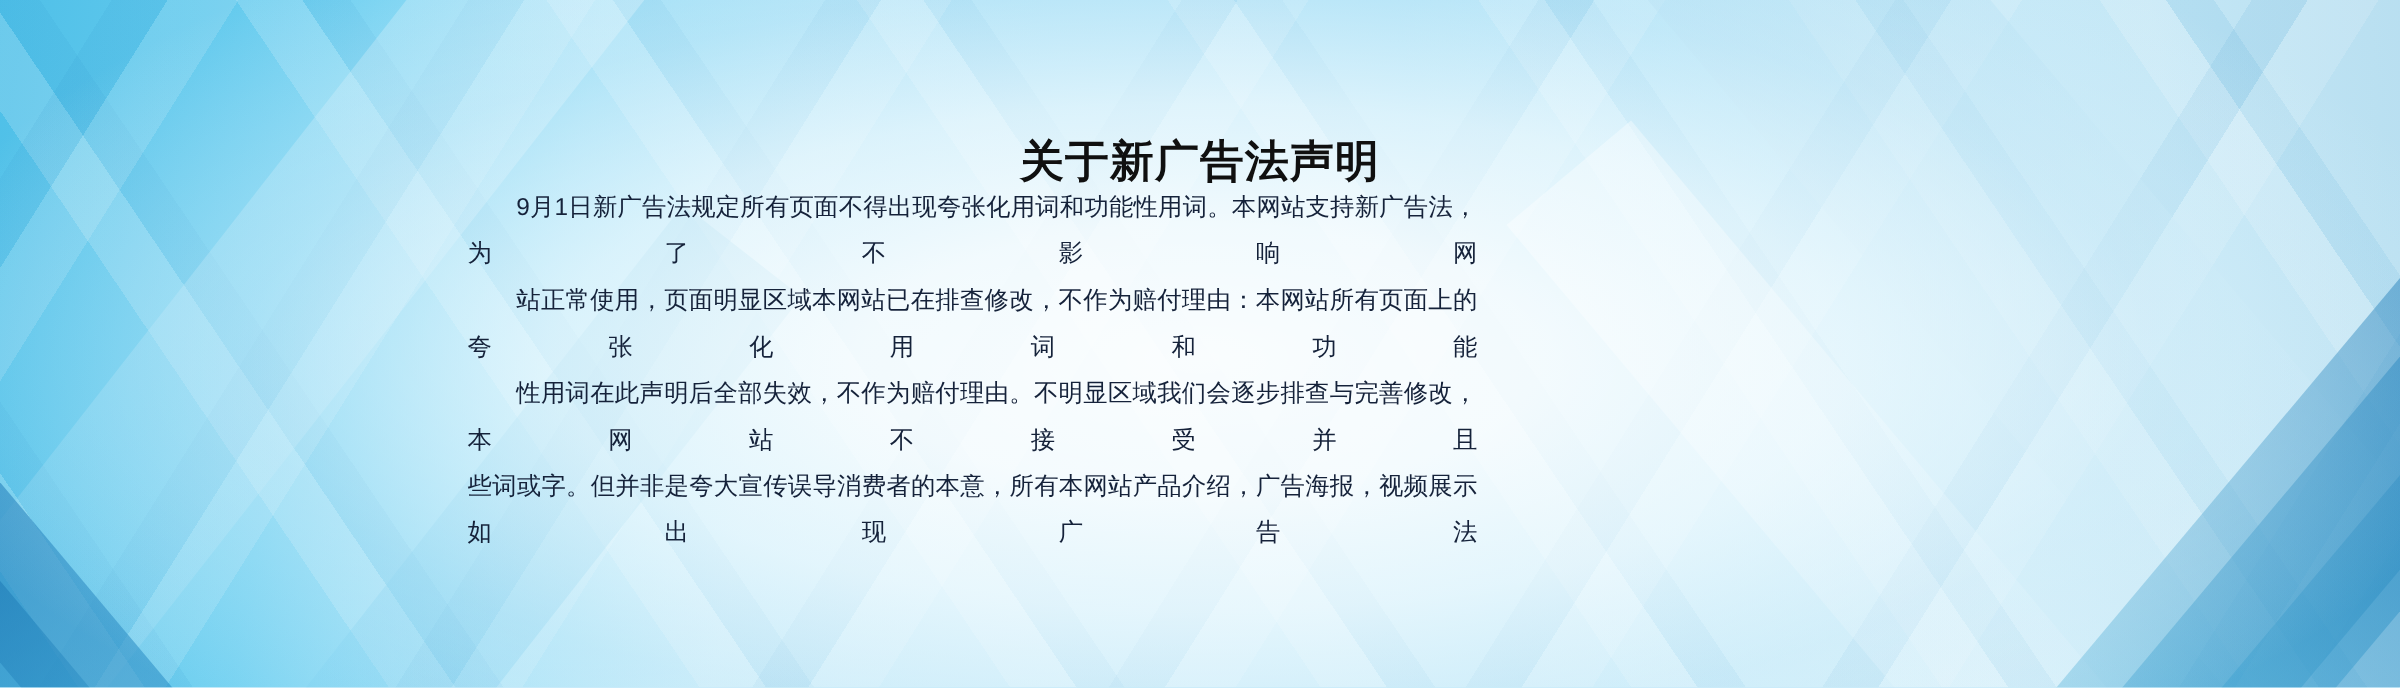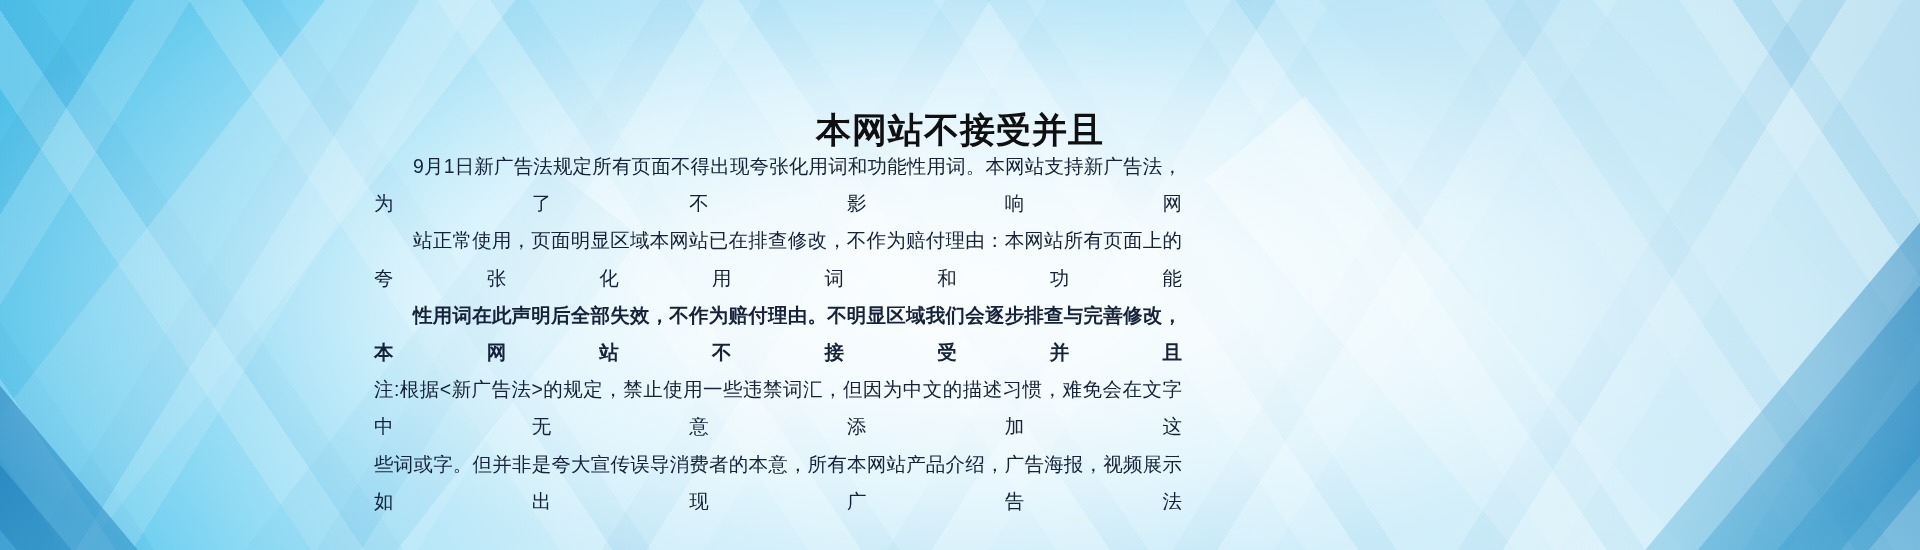--- a/index.html
+++ b/index.html
@@ -244,31 +244,30 @@
   <div class="ribbon ribbon-r3"></div>
   <div class="ribbon ribbon-r4"></div>
   <div class="ribbon ribbon-r1"></div>
   <div class="ribbon ribbon-r2"></div>
   <div class="ribbon ribbon-r5"></div>
 
   <div class="bg-layer bg-halo"></div>
 
   <div id="content">
 
-    <h1 id="statement-title">本网站不接受并且</h1>
+    <h1 id="statement-title">关于新广告法声明</h1>
 
     <div id="statement-body">
 
       <p class="indented">
         <span class="para-line" style="text-align: justify; text-align-last: justify;">9月1日新广告法规定所有页面不得出现夸张化用词和功能性用词。本网站支持新广告法，为了不影响网</span>
         <span class="para-line" style="text-align: justify; text-align-last: justify;">站正常使用，页面明显区域本网站已在排查修改，不作为赔付理由：本网站所有页面上的夸张化用词和功能</span>
-        <span class="para-line" style="text-align: justify; text-align-last: justify; font-weight: bold;">性用词在此声明后全部失效，不作为赔付理由。不明显区域我们会逐步排查与完善修改，本网站不接受并且</span>
+        <span class="para-line" style="text-align: justify; text-align-last: justify;">性用词在此声明后全部失效，不作为赔付理由。不明显区域我们会逐步排查与完善修改，本网站不接受并且</span>
       </p>
 
       <p>
-        <span class="para-line" style="text-align: justify; text-align-last: justify;">注:根据&lt;新广告法&gt;的规定，禁止使用一些违禁词汇，但因为中文的描述习惯，难免会在文字中无意添加这</span>
         <span class="para-line" style="text-align: justify; text-align-last: justify;">些词或字。但并非是夸大宣传误导消费者的本意，所有本网站产品介绍，广告海报，视频展示如出现广告法</span>
 
       </p>
 
     </div>
   </div>
 </div>
 
 </body></html>

